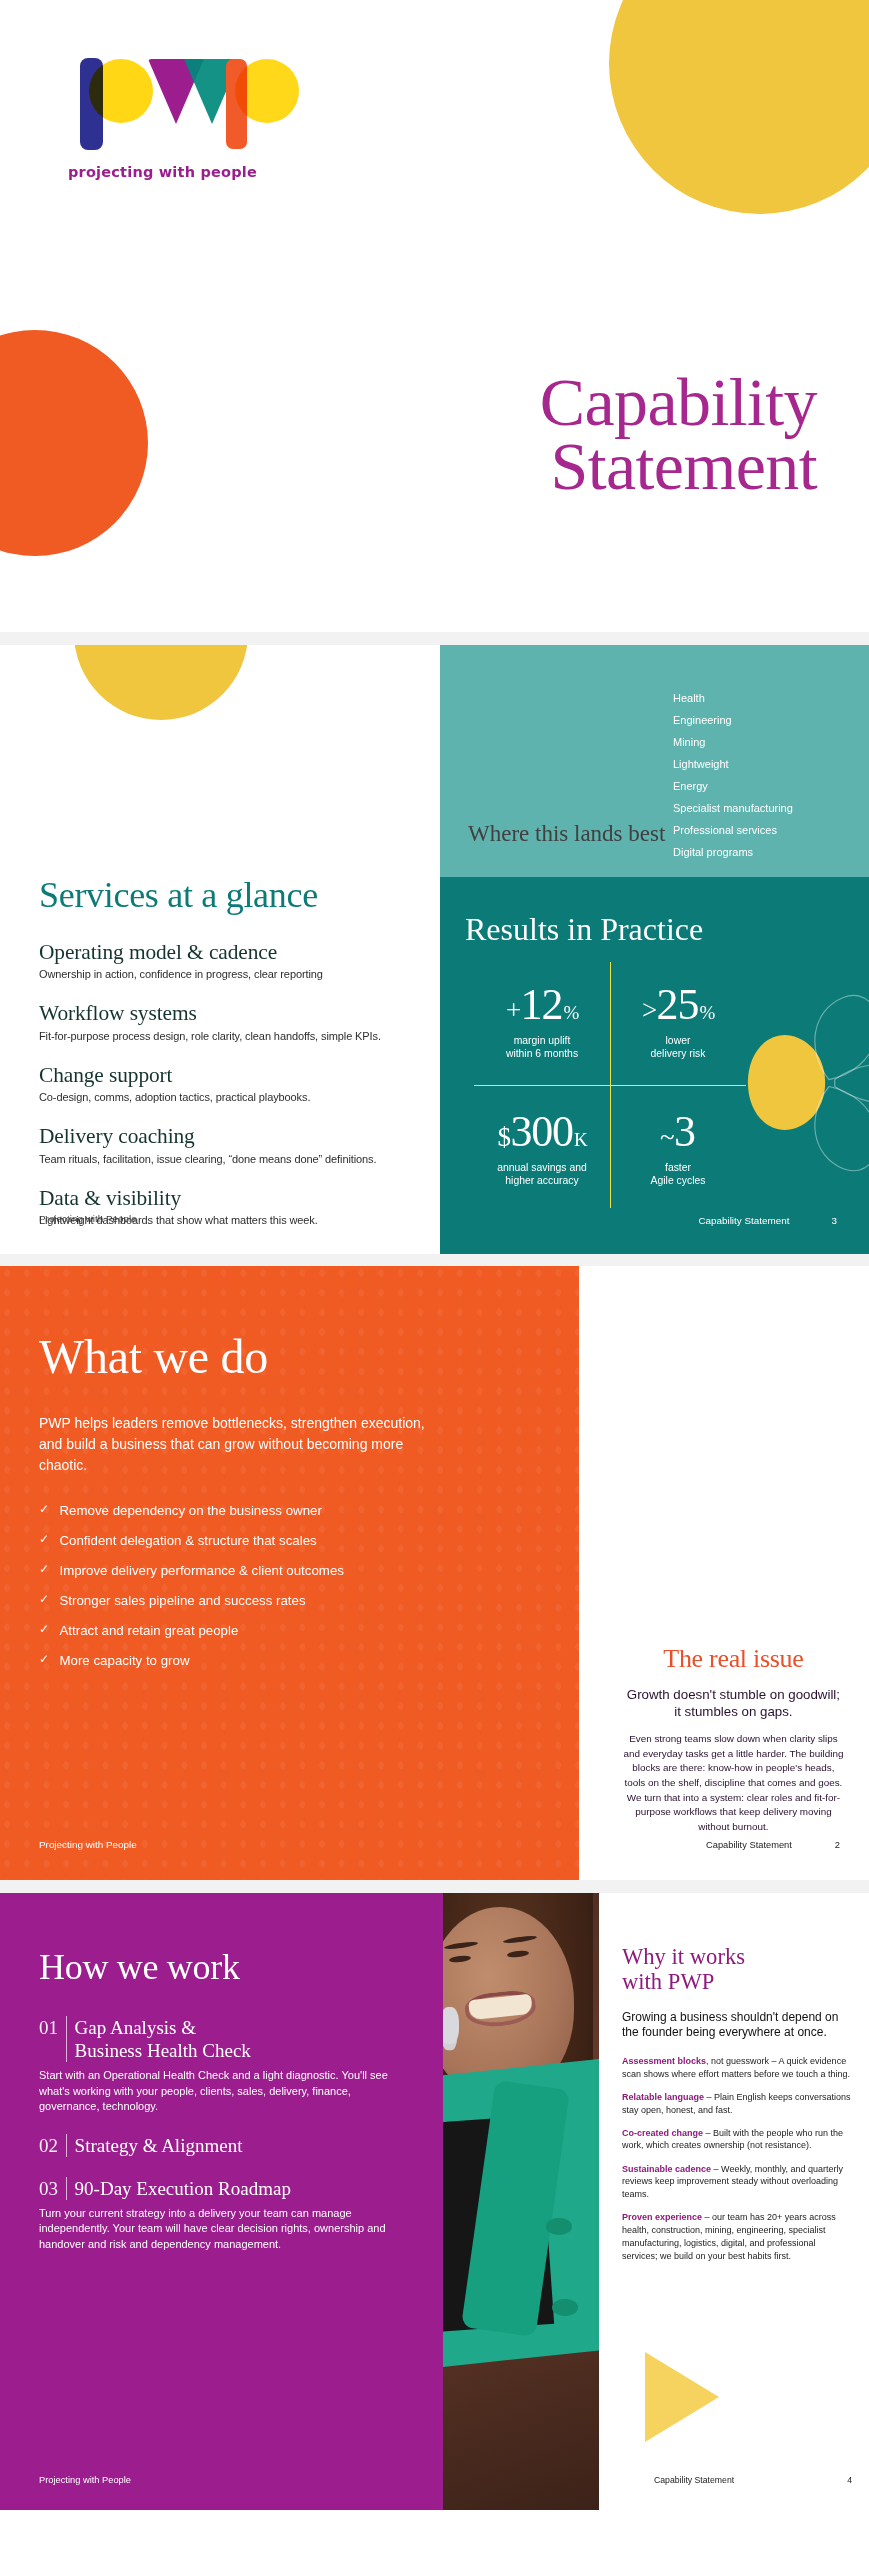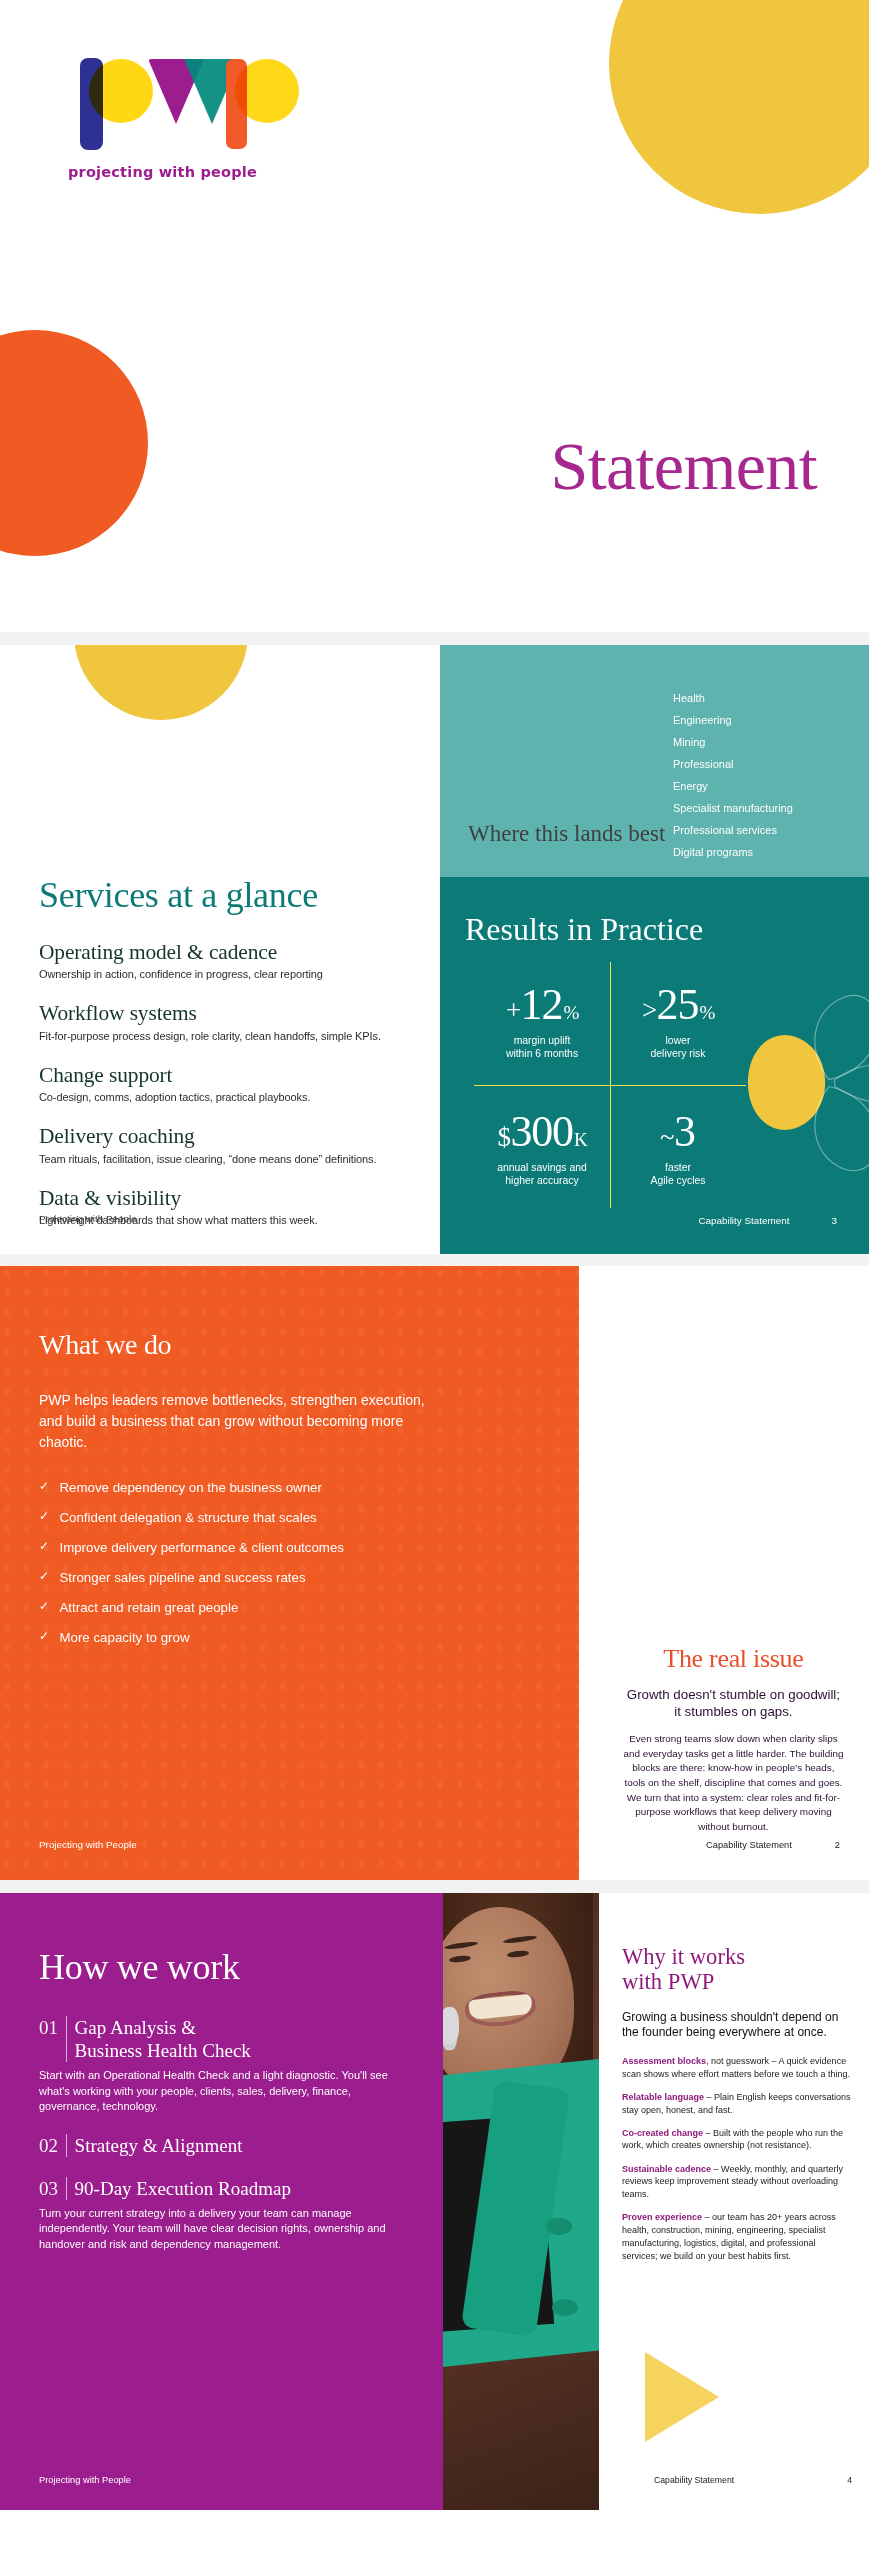--- a/index.html
+++ b/index.html
@@ -112,21 +112,21 @@
   .p-what{ height:614px; display:flex; }
   .what-left{
     position:relative; width:580px;
     background-color:var(--orange);
     background-image:radial-gradient(ellipse 5.2px 7.5px at 7px 7px, rgba(255,255,255,.055) 52%, transparent 54%);
     background-size:19.7px 19.7px;
     color:#fff;
   }
   .what-inner{ position:absolute; left:39px; top:63px; right:52px; }
   .what-head{
-    font-family:"Liberation Serif", serif; font-size:28px; font-weight:400;
+    font-family:"Liberation Serif", serif; font-size:48px; font-weight:400;
     letter-spacing:-0.3px; margin-bottom:29px;
   }
   .what-lede{ font-size:14px; line-height:1.47; margin-bottom:28px; max-width:394px; }
   .check-list li{ list-style:none; display:flex; align-items:flex-start; gap:10.4px; margin-bottom:15px; font-size:13.3px; }
   .tick{ font-size:12px; line-height:1.15; }
   .what-footer{ position:absolute; left:39px; bottom:30px; font-size:9.9px; color:#fff; }
 
   .what-right{ position:relative; width:290px; background:#fff; }
   .issue-inner{ position:absolute; left:44px; right:25.5px; top:378px;text-align:center; }
   .issue-head{
@@ -225,21 +225,21 @@
         <span class="sh lm-yellow-dot"></span>
         <span class="sh lm-w-left"></span>
         <span class="sh lm-w-right"></span>
         <span class="sh lm-orange-bar"></span>
         <span class="sh lm-yellow-dot2"></span>
       </div>
       <div class="logo-tagline">projecting with people</div>
     </div>
 
     <h1 class="cover-title">
-      <br>
+      <span>Capability</span><br>
       <span>Statement</span>
     </h1>
   </section>
 
   <div class="gap"></div>
 
   <section class="page p-services">
 
     <div class="svc-left">
       <div class="svc-yellow-half"></div>
@@ -270,21 +270,21 @@
       <div class="svc-footer">Projecting with People</div>
     </div>
 
     <div class="svc-right">
       <div class="lands">
         <div class="lands-title">Where this lands best</div>
         <div class="lands-list">
           <div>Health</div>
           <div>Engineering</div>
           <div>Mining</div>
-          <div>Professional</div>
+          <div>Lightweight</div>
           <div>Energy</div>
           <div>Specialist manufacturing</div>
           <div>Professional services</div>
           <div>Digital programs</div>
         </div>
       </div>
 
       <div class="results">
         <div class="results-title">Results in Practice</div>
 

